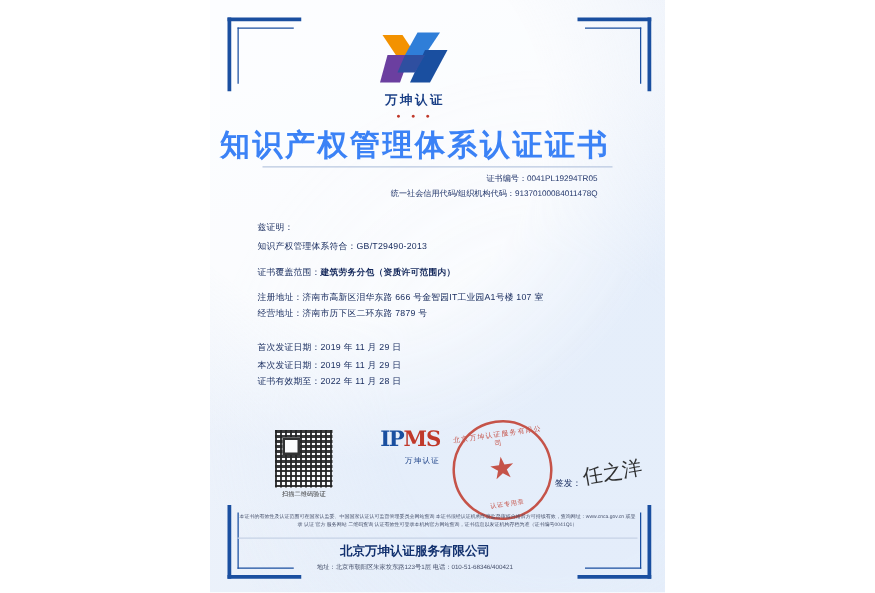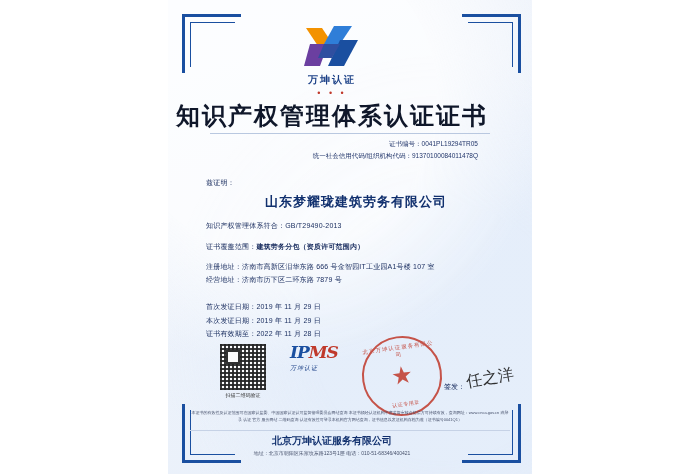--- a/index.html
+++ b/index.html
@@ -31,21 +31,21 @@
 
   
   .logo{position:absolute;left:0;right:0;top:24px;text-align:center;}
   .logo svg{display:block;margin:0 auto;}
   .logo-text{margin-top:3px;font-size:10px;color:#1a3f86;letter-spacing:2px;font-weight:bold;}
 
   .dots{position:absolute;left:0;right:0;top:88px;text-align:center;font-size:9px;color:#c0392b;letter-spacing:3px;}
 
   .title{position:absolute;left:0;right:0;top:100px;text-align:center;
     font-family:"DejaVu Serif","Liberation Serif",serif;
-    font-size:24px;font-weight:bold;color:#0f172a;letter-spacing:2px;}
+    font-size:24px;font-weight:bold;color:#3b82f6;letter-spacing:2px;}
 
   .title-rule{position:absolute;left:210px;top:133px;width:280px;height:1px;background:#b9c8e0;}
 
   .idblock{position:absolute;right:186px;top:138px;text-align:right;font-size:6.5px;color:#22366b;line-height:1.8;}
 
   .body{position:absolute;left:206px;top:176px;width:300px;color:#15295c;}
   .line{font-size:7px;line-height:1.9;letter-spacing:.2px;}
   .orgname{font-size:13px;font-weight:bold;color:#11306e;text-align:center;margin:4px 0 8px 0;letter-spacing:1px;}
   .certifies{font-size:7px;color:#15295c;margin-bottom:2px;}
   .bold{font-weight:bold;}
@@ -54,21 +54,21 @@
   
   .marks{position:absolute;left:186px;top:336px;width:330px;height:72px;}
   .qr{position:absolute;left:34px;top:8px;width:46px;height:46px;background:#ffffff;
       background-image:
         repeating-linear-gradient(90deg,#1b1b1b 0 2px,transparent 2px 4px),
         repeating-linear-gradient(0deg,#1b1b1b 0 2px,transparent 2px 4px);
       background-blend-mode:multiply;opacity:.85;}
   .qr::after{content:"";position:absolute;left:6px;top:6px;width:10px;height:10px;border:2px solid #111;background:#fff;}
   .qr-cap{position:absolute;left:28px;top:56px;width:58px;text-align:center;font-size:5px;color:#333;}
 
-  .ipms{position:absolute;left:104px;top:6px;width:62px;text-align:left;font-style:italic;}
+  .ipms{position:absolute;left:104px;top:6px;width:62px;text-align:right;}
   .ipms-logo{font-family:"DejaVu Serif","Liberation Serif",serif;font-size:17px;font-weight:bold;color:#1a4fa0;letter-spacing:-1px;}
   .ipms-logo .r{color:#c0392b;}
   .ipms-cap{font-size:6px;color:#1a3f86;margin-top:2px;letter-spacing:1px;}
 
   .seal{position:absolute;left:176px;top:0px;width:76px;height:76px;border-radius:50%;
     border:2.5px solid #c0392b;color:#c0392b;opacity:.85;transform:rotate(-8deg);}
   .seal .star{position:absolute;left:50%;top:50%;transform:translate(-50%,-52%);font-size:24px;color:#c0392b;line-height:1;}
   .seal .top-txt{position:absolute;left:0;right:0;top:6px;text-align:center;font-size:5.5px;letter-spacing:1px;}
   .seal .bot-txt{position:absolute;left:0;right:0;bottom:7px;text-align:center;font-size:5px;letter-spacing:.5px;}
 
@@ -113,21 +113,20 @@
   <div class="title">知识产权管理体系认证证书</div>
   <div class="title-rule"></div>
 
   <div class="idblock">
     <div>证书编号：0041PL19294TR05</div>
     <div>统一社会信用代码/组织机构代码：91370100084011478Q</div>
   </div>
 
   <div class="body">
     <div class="certifies line">兹证明：</div>
-    <div class="orgname">山东梦耀珑建筑劳务有限公司</div>
     <div class="line">知识产权管理体系符合：GB/T29490-2013</div>
     <div class="gap"></div>
     <div class="line">
       <span>证书覆盖范围：</span><span class="bold">建筑劳务分包（资质许可范围内）</span>
     </div>
     <div class="gap"></div>
     <div class="line">
       <span>注册地址：</span><span>济南市高新区泪华东路 666 号金智园IT工业园A1号楼 107 室</span>
     </div>
     <div class="line">

